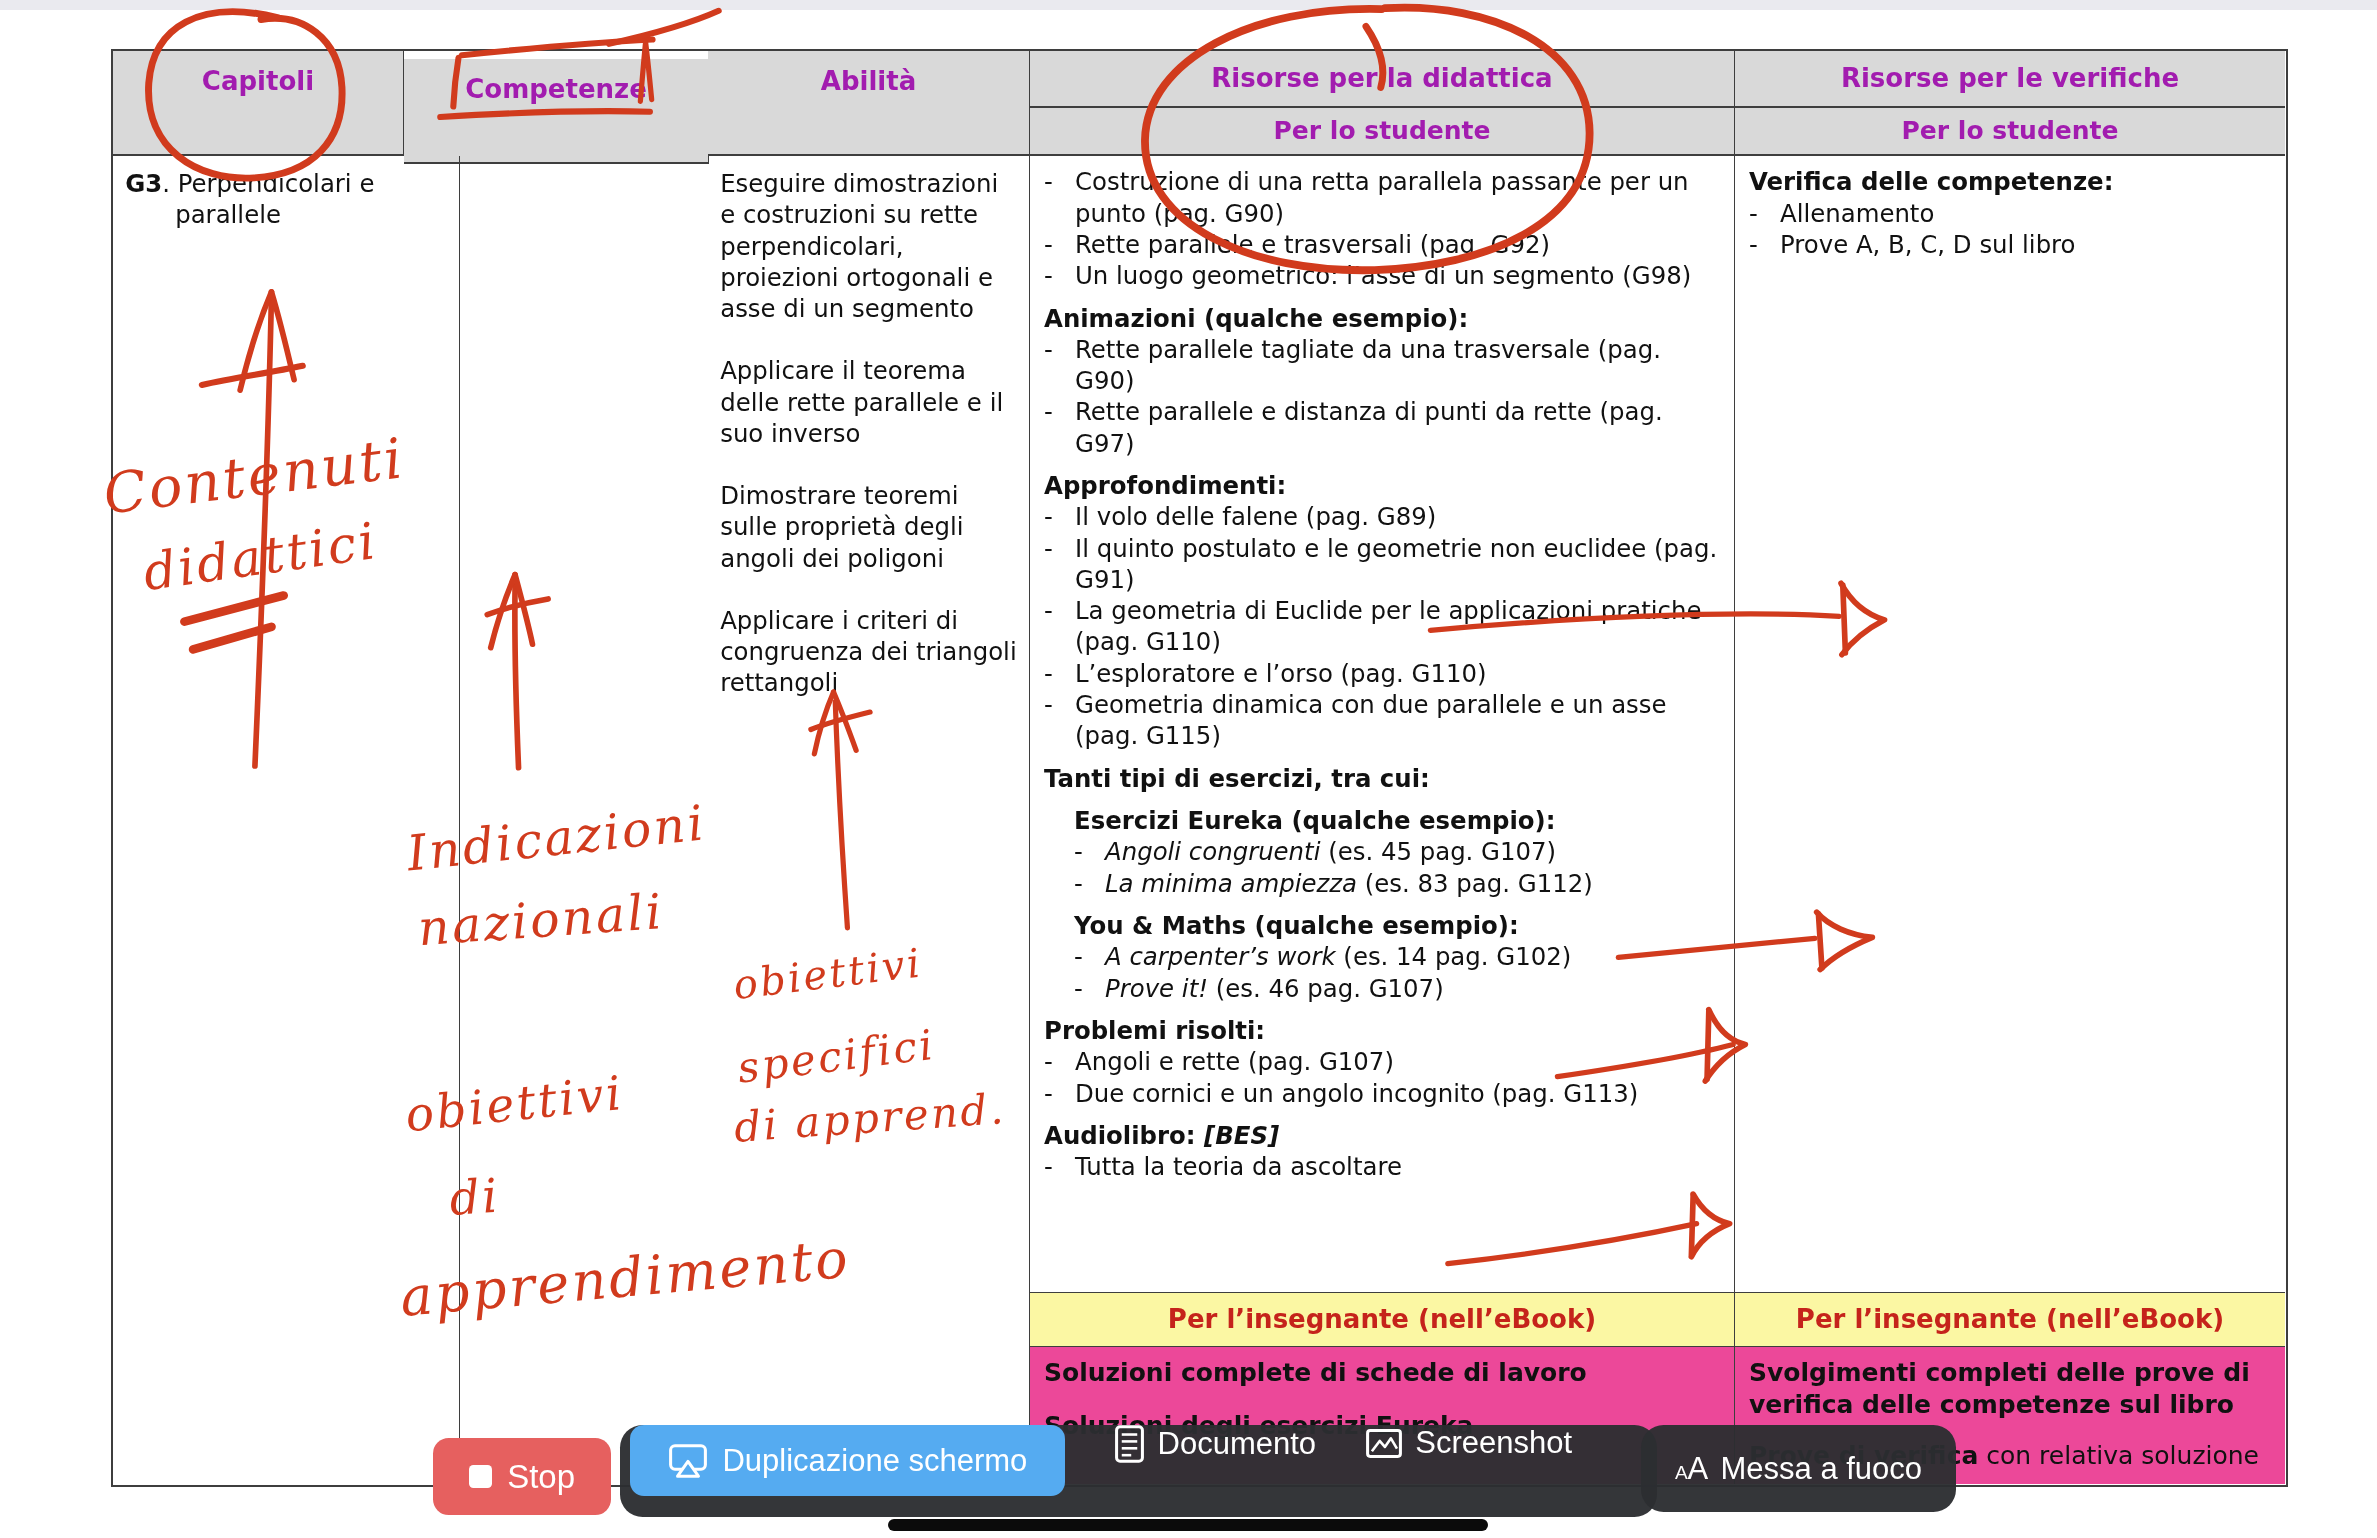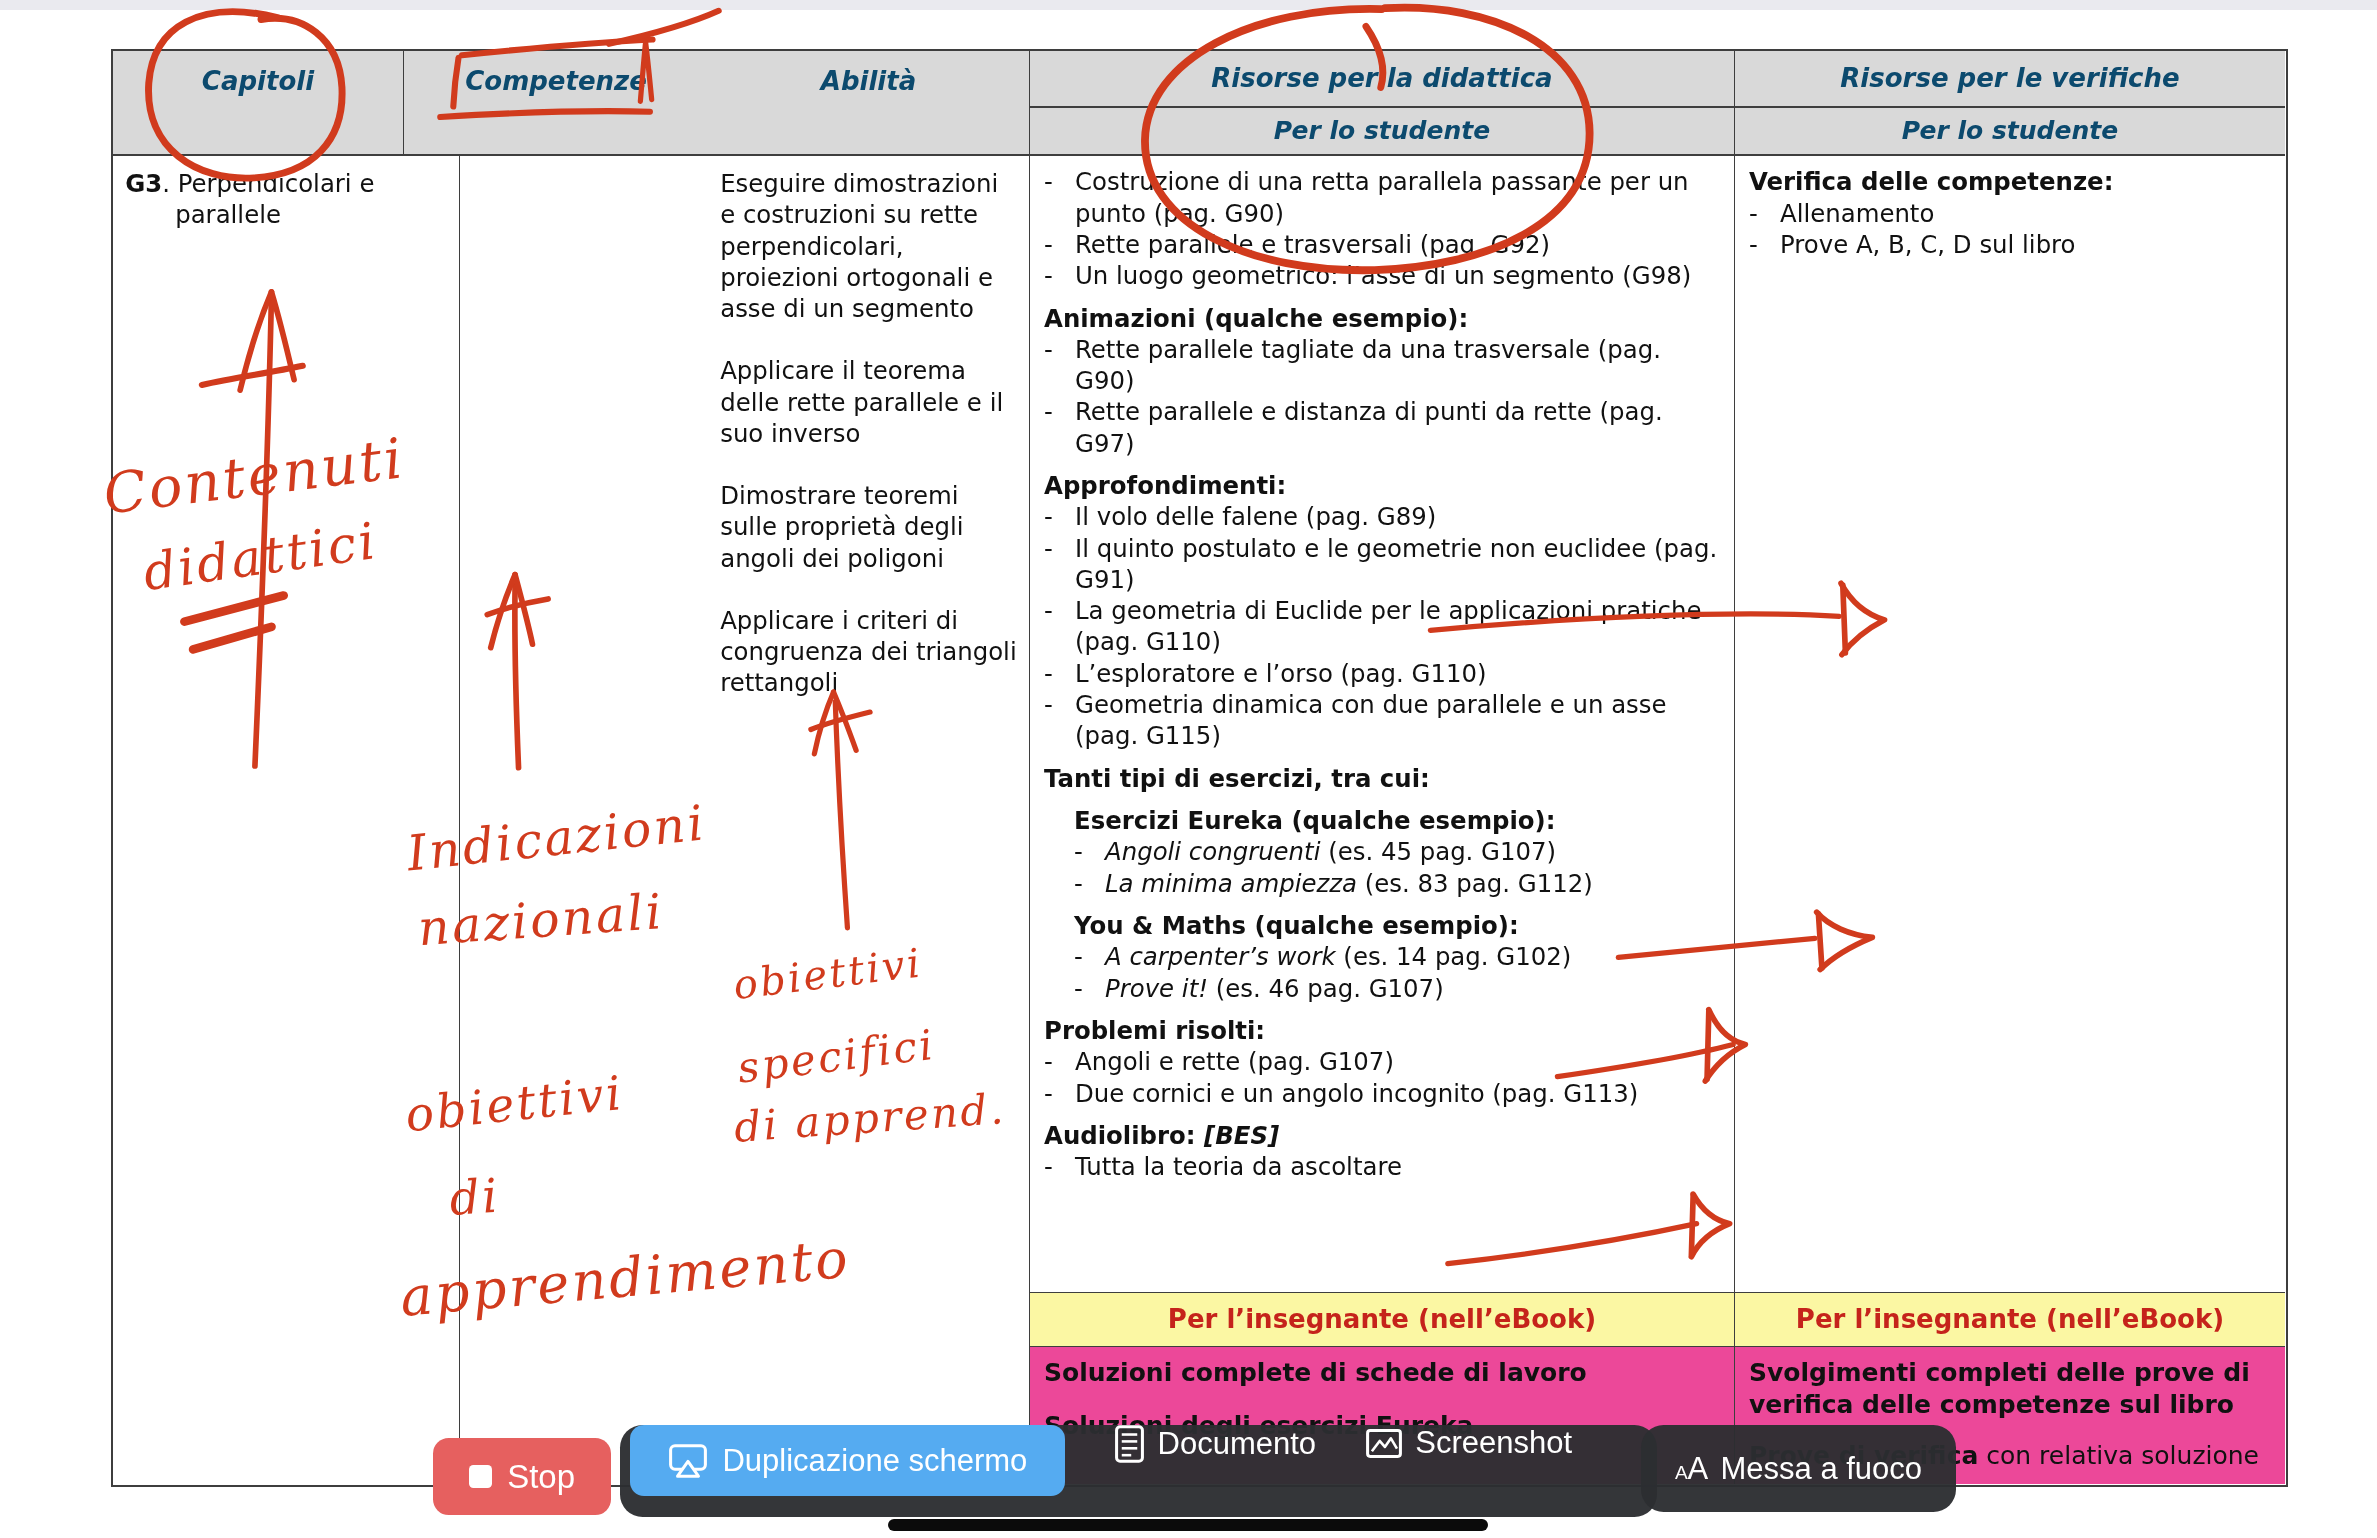--- a/index.html
+++ b/index.html
@@ -9,24 +9,23 @@
   }
   .topstrip{position:absolute;left:0;top:0;width:2377px;height:10.4px;background:#eaeaef;}
   
   .ptable{
     position:absolute;left:111px;top:49px;width:2177px;height:1438px;
     border:2.6px solid #3e3e3e;box-sizing:border-box;background:#fff;
   }
   .cell{position:absolute;box-sizing:border-box;font-size:24.4px;line-height:1.28;color:#111;}
   .vline{border-right:1.7px solid #3e3e3e;}
   .hdr{
-    background:#d9d9d9;color:#0c4a6e;font-weight:bold;font-size:26px;
+    background:#d9d9d9;color:#a21caf;font-weight:bold;font-size:26px;
     display:flex;align-items:center;justify-content:center;
     border-bottom:2.6px solid #3e3e3e;
-    font-style:italic;
   }
   
   .hdr.merged{align-items:flex-start;padding-top:14px;}
   .ybg{background:#ec4899;}
   .yhdr{
     background:#fbf7a3;color:#c5231b;font-weight:bold;font-size:26px;
     display:flex;align-items:center;justify-content:center;text-align:center;
     border-top:1.7px solid #3e3e3e;border-bottom:1.7px solid #3e3e3e;
   }
   .bodycell{padding:12.2px 12.2px 0 12.2px;}
@@ -85,21 +84,21 @@
 </head>
 <body>
 
 <div class="topstrip"></div>
 
 <div class="ptable">
 
   <div class="cell hdr merged vline" style="left:0;top:0;width:291px;height:105px;">
     <span>Capitoli</span>
   </div>
-  <div class="cell hdr merged vline" style="left:291px;top:0;width:305px;height:105px;">
+  <div class="cell hdr merged vline" style="left:291px;top:8px;width:305px;height:105px;">
     <span>Competenze</span>
   </div>
   <div class="cell hdr merged vline" style="left:595px;top:0;width:322px;height:105px;">
     <span>Abilità</span>
   </div>
 
   <div class="cell hdr vline" style="left:917px;top:0;width:705px;height:57px;">
     <span>Risorse per la didattica</span>
   </div>
   <div class="cell hdr" style="left:1622px;top:0;width:550px;height:57px;">

